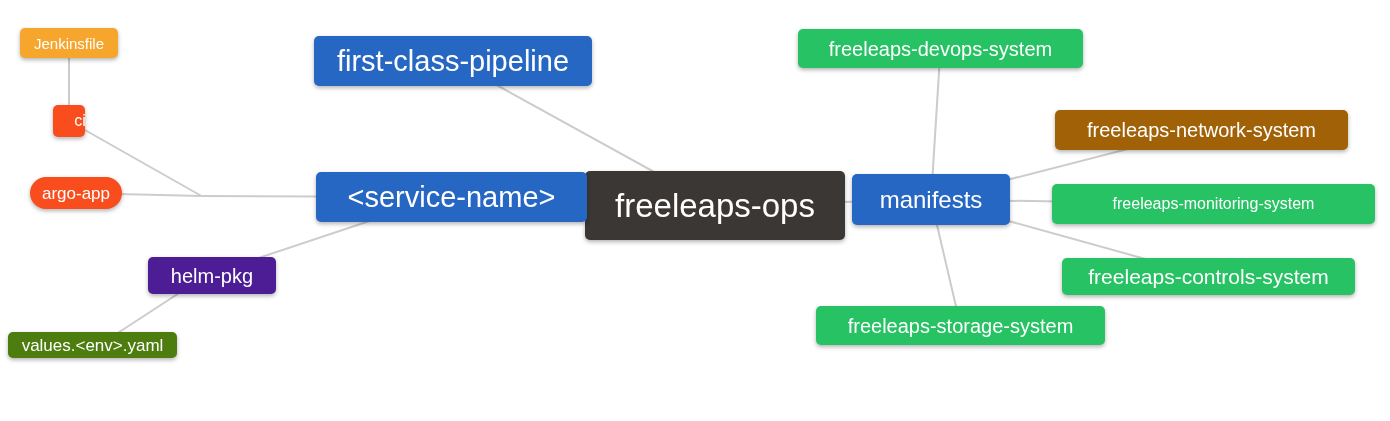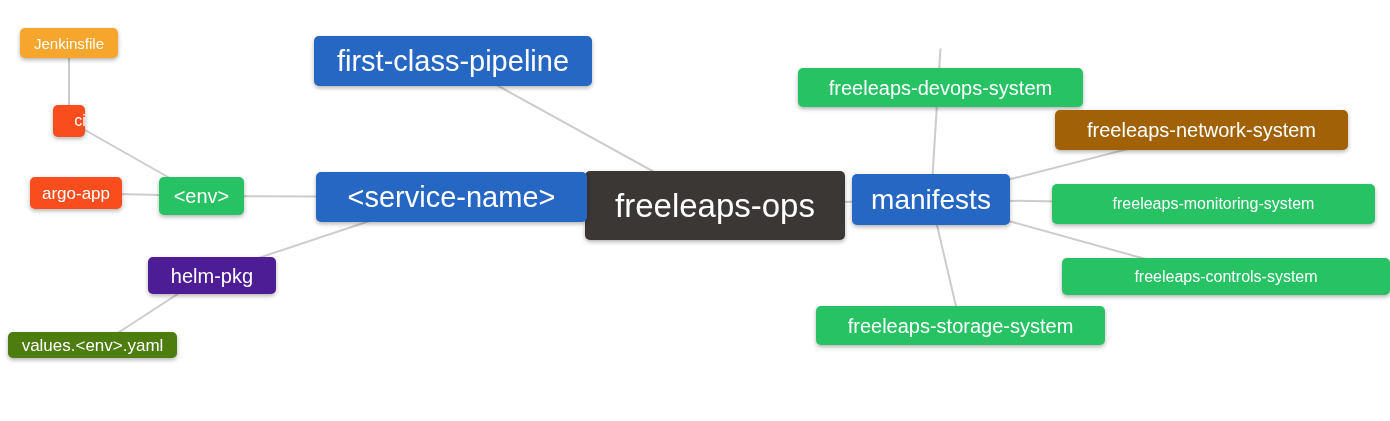--- a/index.html
+++ b/index.html
@@ -59,25 +59,24 @@
       <line x1="931" y1="199.5" x2="715" y2="205.5" stroke="#cccccc"></line>
       <line x1="940.5" y1="48.5" x2="931" y2="199.5" stroke="#cccccc"></line>
       <line x1="1201.5" y1="130" x2="931" y2="199.5" stroke="#cccccc"></line>
       <line x1="1213.5" y1="204" x2="931" y2="199.5" stroke="#cccccc"></line>
       <line x1="1208.5" y1="276.5" x2="931" y2="199.5" stroke="#cccccc"></line>
       <line x1="960.5" y1="325.5" x2="931" y2="199.5" stroke="#cccccc"></line>
     </svg>
 <div class="node" style="left: 585px; top: 171px; width: 260px; height: 69px; font-size: 33px; background: rgb(59, 55, 53); color: rgb(255, 255, 255);">freeleaps-ops</div>
     <div class="node" style="left: 314px; top: 36px; width: 278px; height: 50px; font-size: 29px; background: rgb(39, 103, 196); color: rgb(255, 255, 255);">first-class-pipeline</div>
     <div class="node" style="left: 316px; top: 172px; width: 271px; height: 50px; font-size: 29px; background: rgb(39, 103, 196); color: rgb(255, 255, 255);">&lt;service-name&gt;</div>
-    <div class="node" style="left: 852px; top: 174px; width: 158px; height: 51px; font-size: 28px; background: rgb(39, 103, 196); color: rgb(255, 255, 255);">manifests</div>
-    <div class="node" style="left: 159px; top: 177px; width: 85px; height: 38px; font-size: 20px; background: rgb(39, 194, 99); color: rgb(255, 255, 255);">&lt;env&gt;</div>
+    <div class="node" style="left: 852px; top: 174px; width: 158px; height: 51px; font-size: 24px; background: rgb(39, 103, 196); color: rgb(255, 255, 255);">manifests</div>
     <div class="node" style="left: 148px; top: 257px; width: 128px; height: 37px; font-size: 20px; background: #4c1d95; color: rgb(255, 255, 255);">helm-pkg</div>
     <div class="node" style="left: 53px; top: 105px; width: 32px; height: 32px; font-size: 16px; background: rgb(249, 77, 29); color: rgb(255, 255, 255); padding-left: 22px;">ci</div>
-    <div class="node" style="left: 30px; top: 177px; width: 92px; height: 32px; font-size: 17px; background: rgb(249, 77, 29); color: rgb(255, 255, 255);">argo-app</div>
+    <div class="node" style="left: 30px; top: 177px; width: 92px; height: 32px; font-size: 17px; background: rgb(249, 77, 29); color: rgb(255, 255, 255); border-radius: 16px;">argo-app</div>
     <div class="node" style="left: 8px; top: 332px; width: 169px; height: 26px; font-size: 17px; background: #4d7c0f; color: rgb(255, 255, 255);">values.&lt;env&gt;.yaml</div>
     <div class="node" style="left: 20px; top: 28px; width: 98px; height: 30px; font-size: 15px; background: rgb(246, 165, 45); color: rgb(255, 255, 255);">Jenkinsfile</div>
-    <div class="node" style="left: 798px; top: 29px; width: 285px; height: 39px; font-size: 20px; background: rgb(39, 194, 99); color: rgb(255, 255, 255); margin-top: 39px;">freeleaps-devops-system</div>
+    <div class="node" style="left: 798px; top: 29px; width: 285px; height: 39px; font-size: 20px; background: rgb(39, 194, 99); color: rgb(255, 255, 255);">freeleaps-devops-system</div>
     <div class="node" style="left: 1055px; top: 110px; width: 293px; height: 40px; font-size: 20px; background: #a16207; color: rgb(255, 255, 255);">freeleaps-network-system</div>
     <div class="node" style="left: 1052px; top: 184px; width: 323px; height: 40px; font-size: 16px; background: rgb(39, 194, 99); color: rgb(255, 255, 255);">freeleaps-monitoring-system</div>
-    <div class="node" style="left: 1062px; top: 258px; width: 328px; height: 37px; font-size: 16px; background: rgb(39, 194, 99); color: rgb(255, 255, 255);">freeleaps-controls-system</div>
+    <div class="node" style="left: 1062px; top: 258px; width: 293px; height: 37px; font-size: 21px; background: rgb(39, 194, 99); color: rgb(255, 255, 255);">freeleaps-controls-system</div>
     <div class="node" style="left: 816px; top: 306px; width: 289px; height: 39px; font-size: 20px; background: rgb(39, 194, 99); color: rgb(255, 255, 255);">freeleaps-storage-system</div>
   </div>
 
 </body></html>

